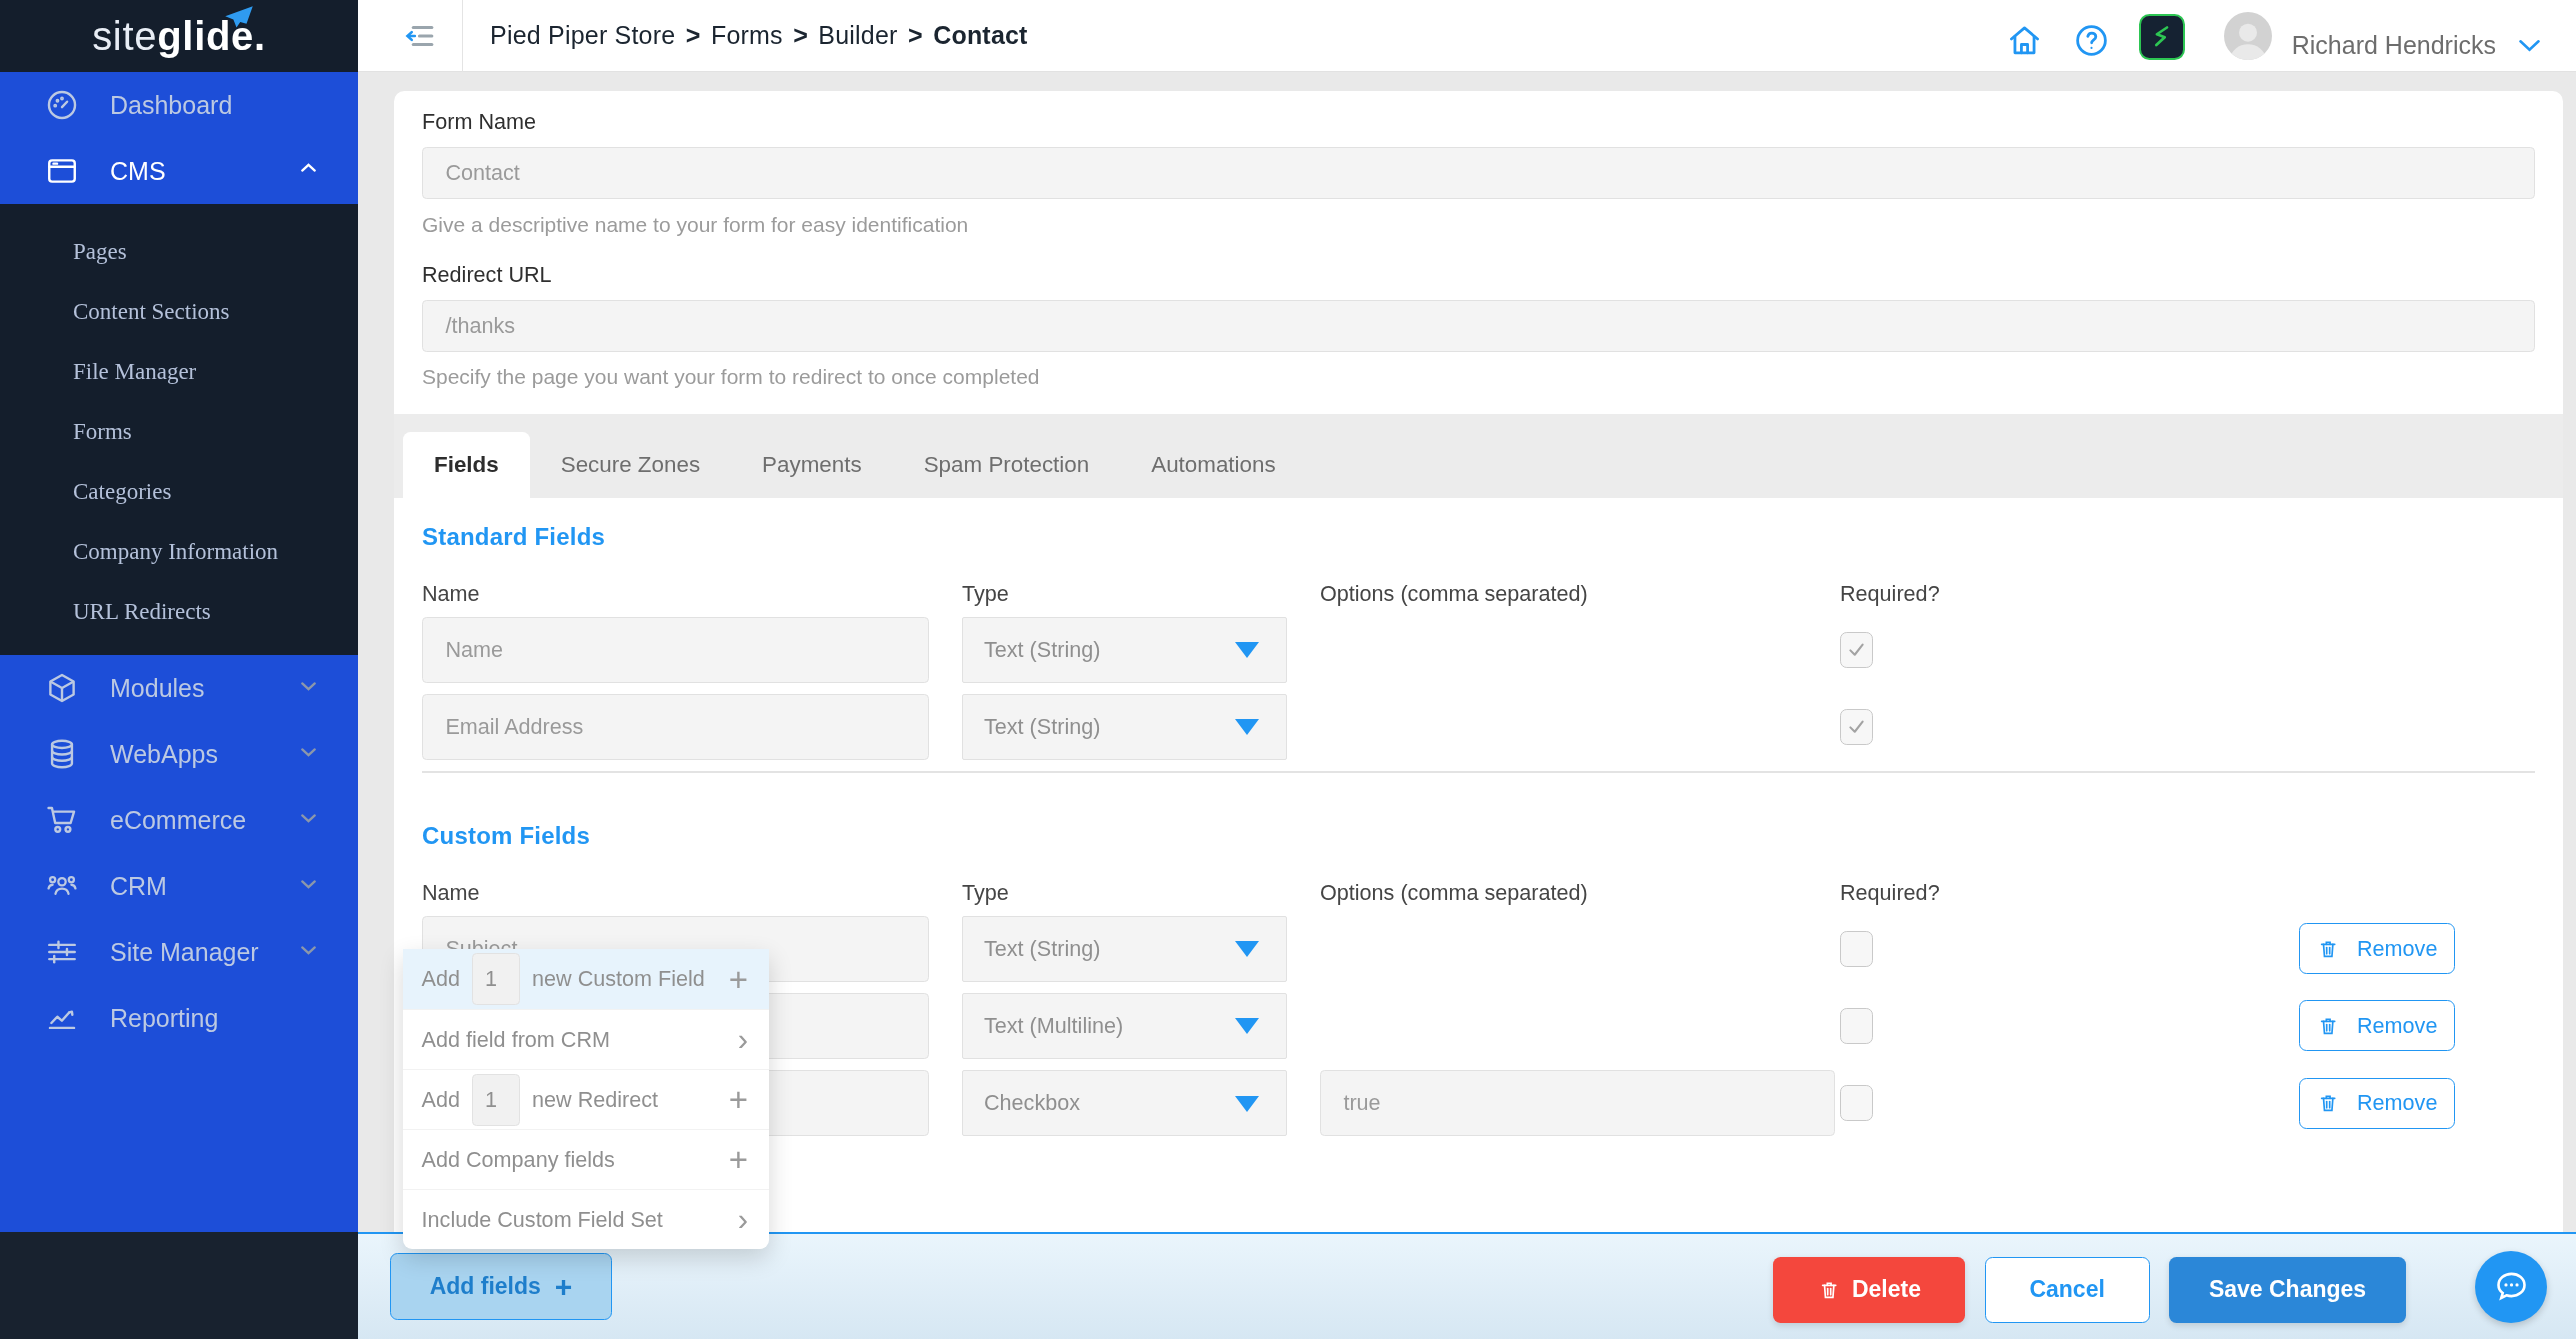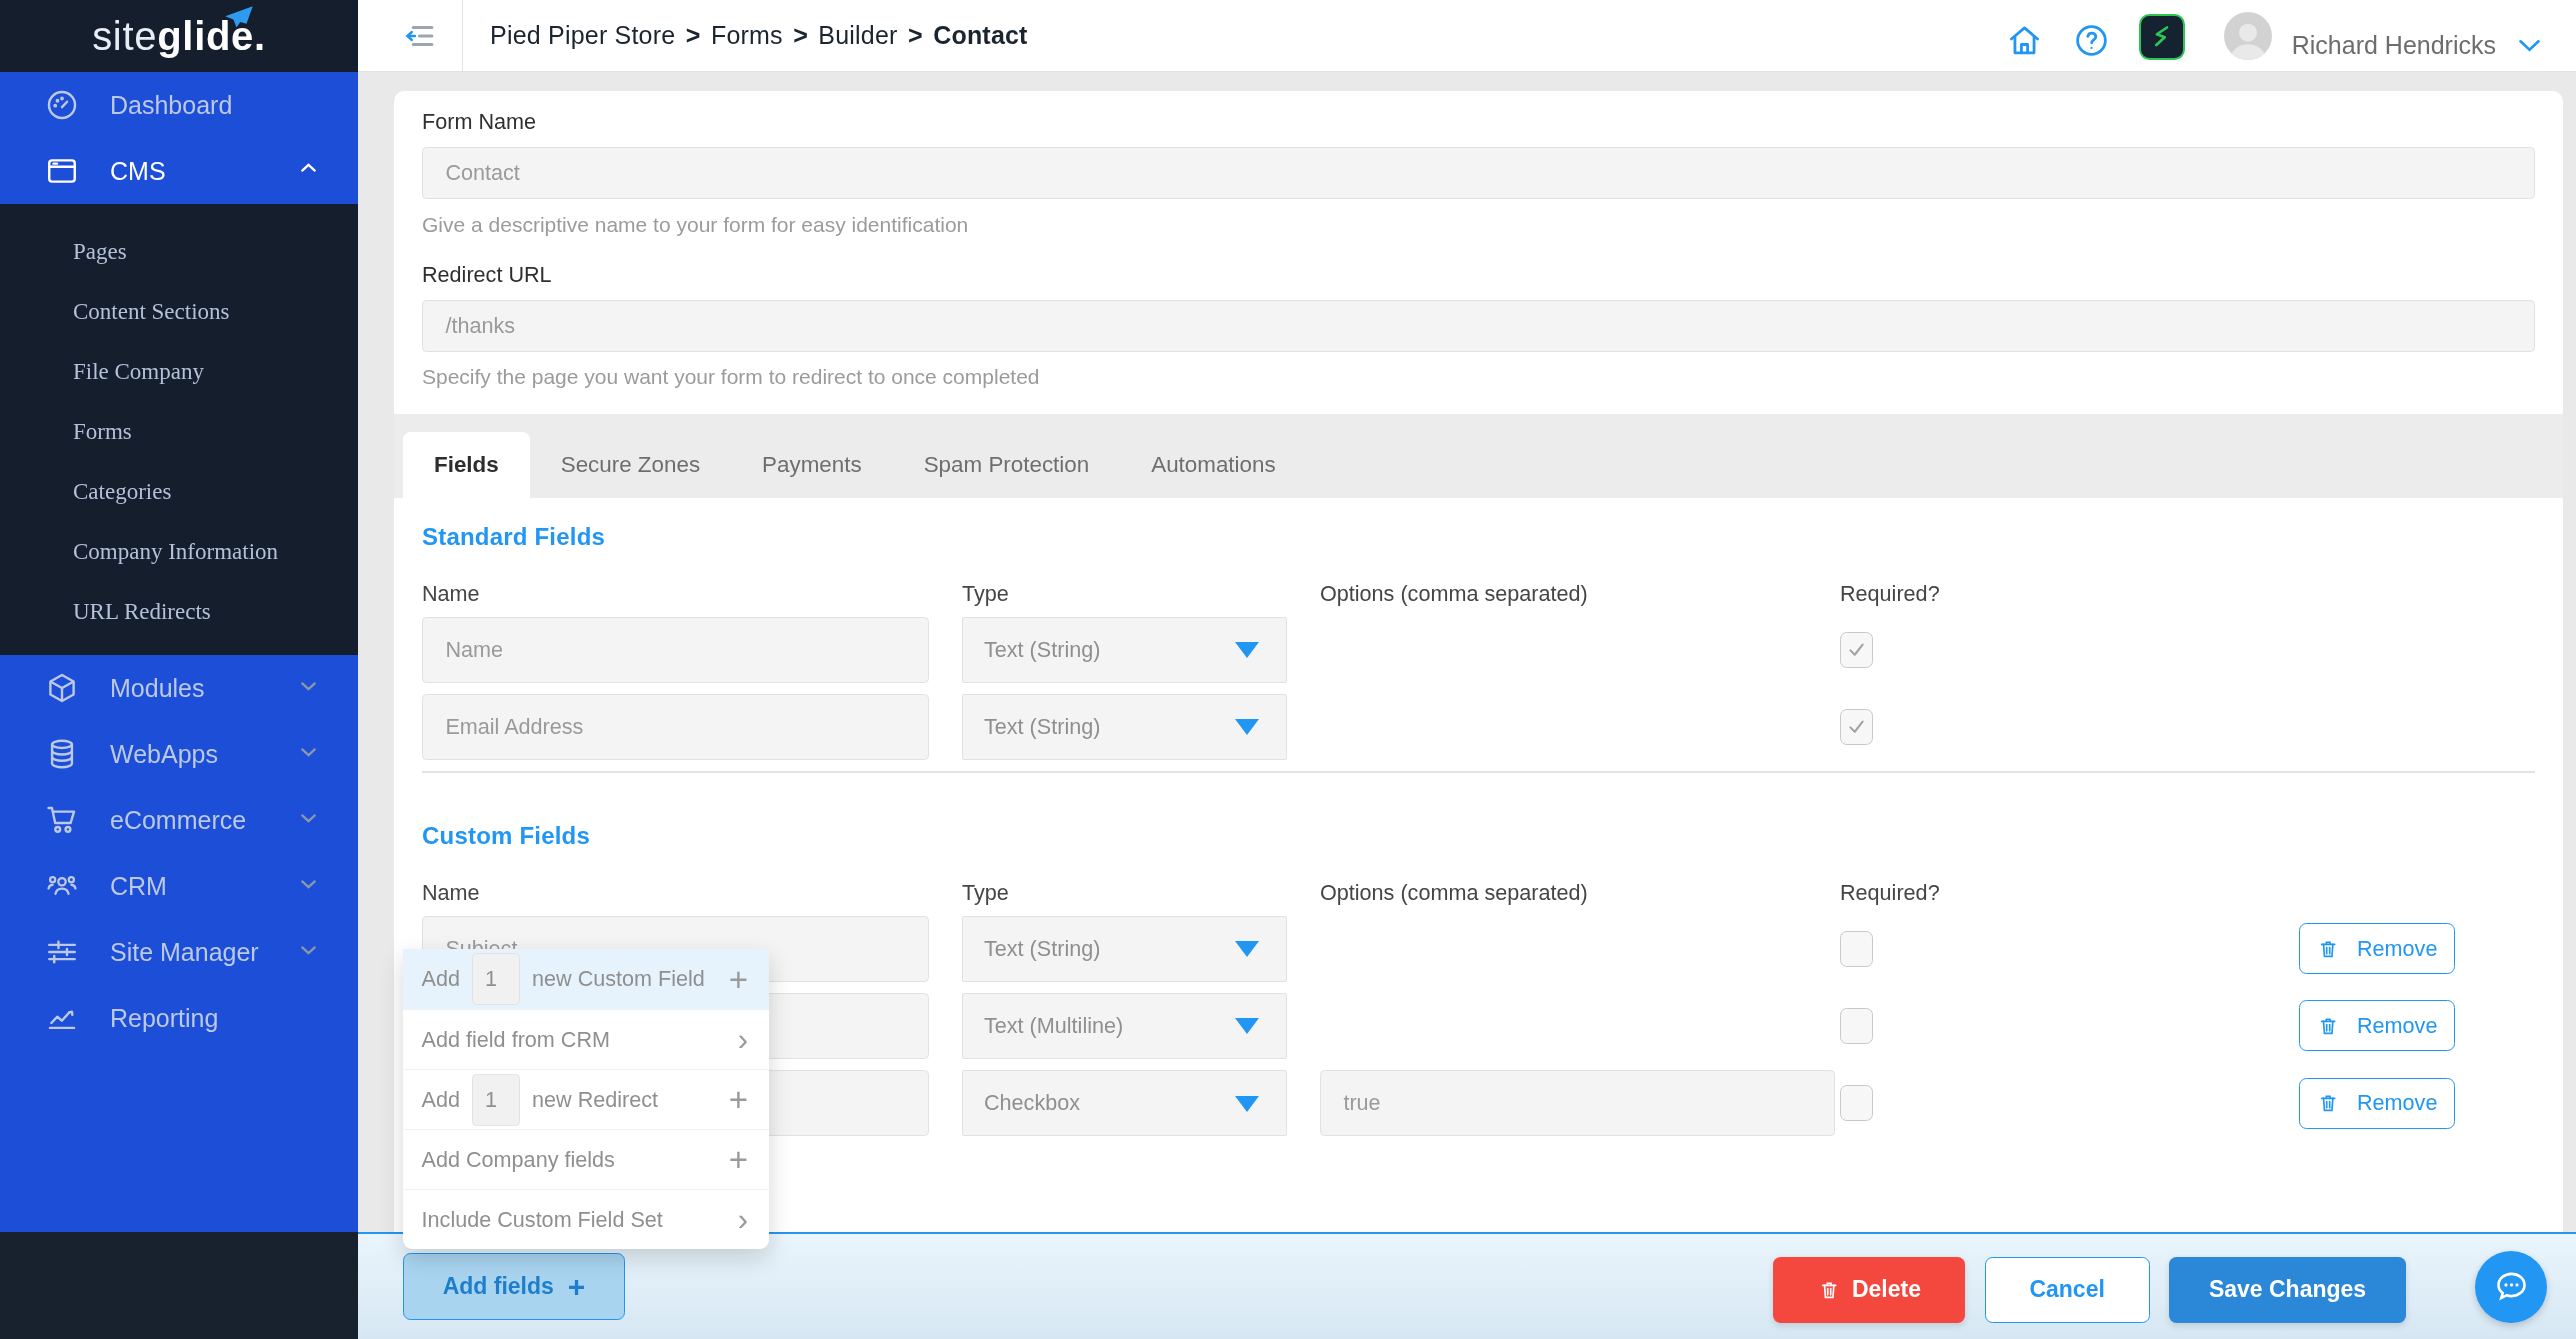--- a/index.html
+++ b/index.html
@@ -81,21 +81,21 @@
   .menu-item:first-child { border-top:none; }
   .menu-item.highlighted { background:#e7f3fc; }
   .count-input { width:48px; height:52px; background:#f1f1f1; border:0.7px solid #e2e2e2; border-radius:4.5px; margin:0 12px; padding-left:12px; font-size:21.6px; color:#8f8f8f; font-family:"Liberation Sans", sans-serif; outline:none; }
   .mi-trailing { position:absolute; right:21px; color:#9a9a9a; }
   .mi-plus { font-size:33px; font-weight:300; line-height:33px; }
   .mi-chev { font-size:31px; line-height:31px; }
 
   
   .footer-bar { position:absolute; left:0; right:0; bottom:0; height:107px; border-top:2.2px solid #2196f3; background:linear-gradient(180deg,#eaf5fc 0%,#d6e7f3 100%); display:flex; align-items:center; z-index:10; }
   .btn { border-radius:7.5px; font-size:23px; font-weight:600; display:flex; align-items:center; justify-content:center; cursor:pointer; font-family:"Liberation Sans", sans-serif; }
-  .btn-addfields { margin-left:45px; width:222px; height:67px; background:#a9d4f0; border:1.5px solid #2196f3; color:#1e7ecb; gap:14px; }
+  .btn-addfields { margin-left:32px; width:222px; height:67px; background:#a9d4f0; border:1.5px solid #2196f3; color:#1e7ecb; gap:14px; }
   .btn-addfields .af-plus { font-size:30px; font-weight:700; }
   .footer-right { margin-left:auto; display:flex; align-items:flex-end; padding-right:29px; }
   .btn-delete { width:192px; height:66px; background:#f4473d; color:#ffffff; gap:12px; box-shadow:0 2.2px 6px rgba(0,0,0,.12); }
   .btn-cancel { width:165px; height:66px; background:#ffffff; border:1.5px solid #2196f3; color:#2196f3; margin-left:19.4px; }
   .btn-save { width:237px; height:66px; background:#2b87d8; color:#ffffff; margin-left:19.4px; box-shadow:0 2.2px 6px rgba(0,0,0,.12); }
   .chat-fab { width:72px; height:72px; border-radius:50%; background:#2196f3; margin-left:69px; display:flex; align-items:center; justify-content:center; cursor:pointer; box-shadow:0 3px 7.5px rgba(0,0,0,.18); }
 </style>
 </head>
 <body>
 
@@ -135,21 +135,21 @@
         <span class="s-chev">
           <svg width="25" height="25" viewBox="0 0 24 24" fill="none" stroke="#ffffff" stroke-width="2.2" stroke-linecap="round">
               <polyline points="6 14 12 8.5 18 14"></polyline>
             </svg>
         </span>
       </div>
 
       <div class="submenu">
         <div class="sub-item">Pages</div>
         <div class="sub-item">Content Sections</div>
-        <div class="sub-item">File Company</div>
+        <div class="sub-item">File Manager</div>
         <div class="sub-item">Forms</div>
         <div class="sub-item">Categories</div>
         <div class="sub-item">Company Information</div>
         <div class="sub-item">URL Redirects</div>
       </div>
 
       <div class="side-item">
         <span class="s-icon">
           <svg width="34" height="34" viewBox="0 0 24 24" fill="none" stroke="#bcc9e2" stroke-width="1.7" stroke-linejoin="round">
               <path d="M12 2.8 20.2 7.4v9.2L12 21.2 3.8 16.6V7.4z"></path>

